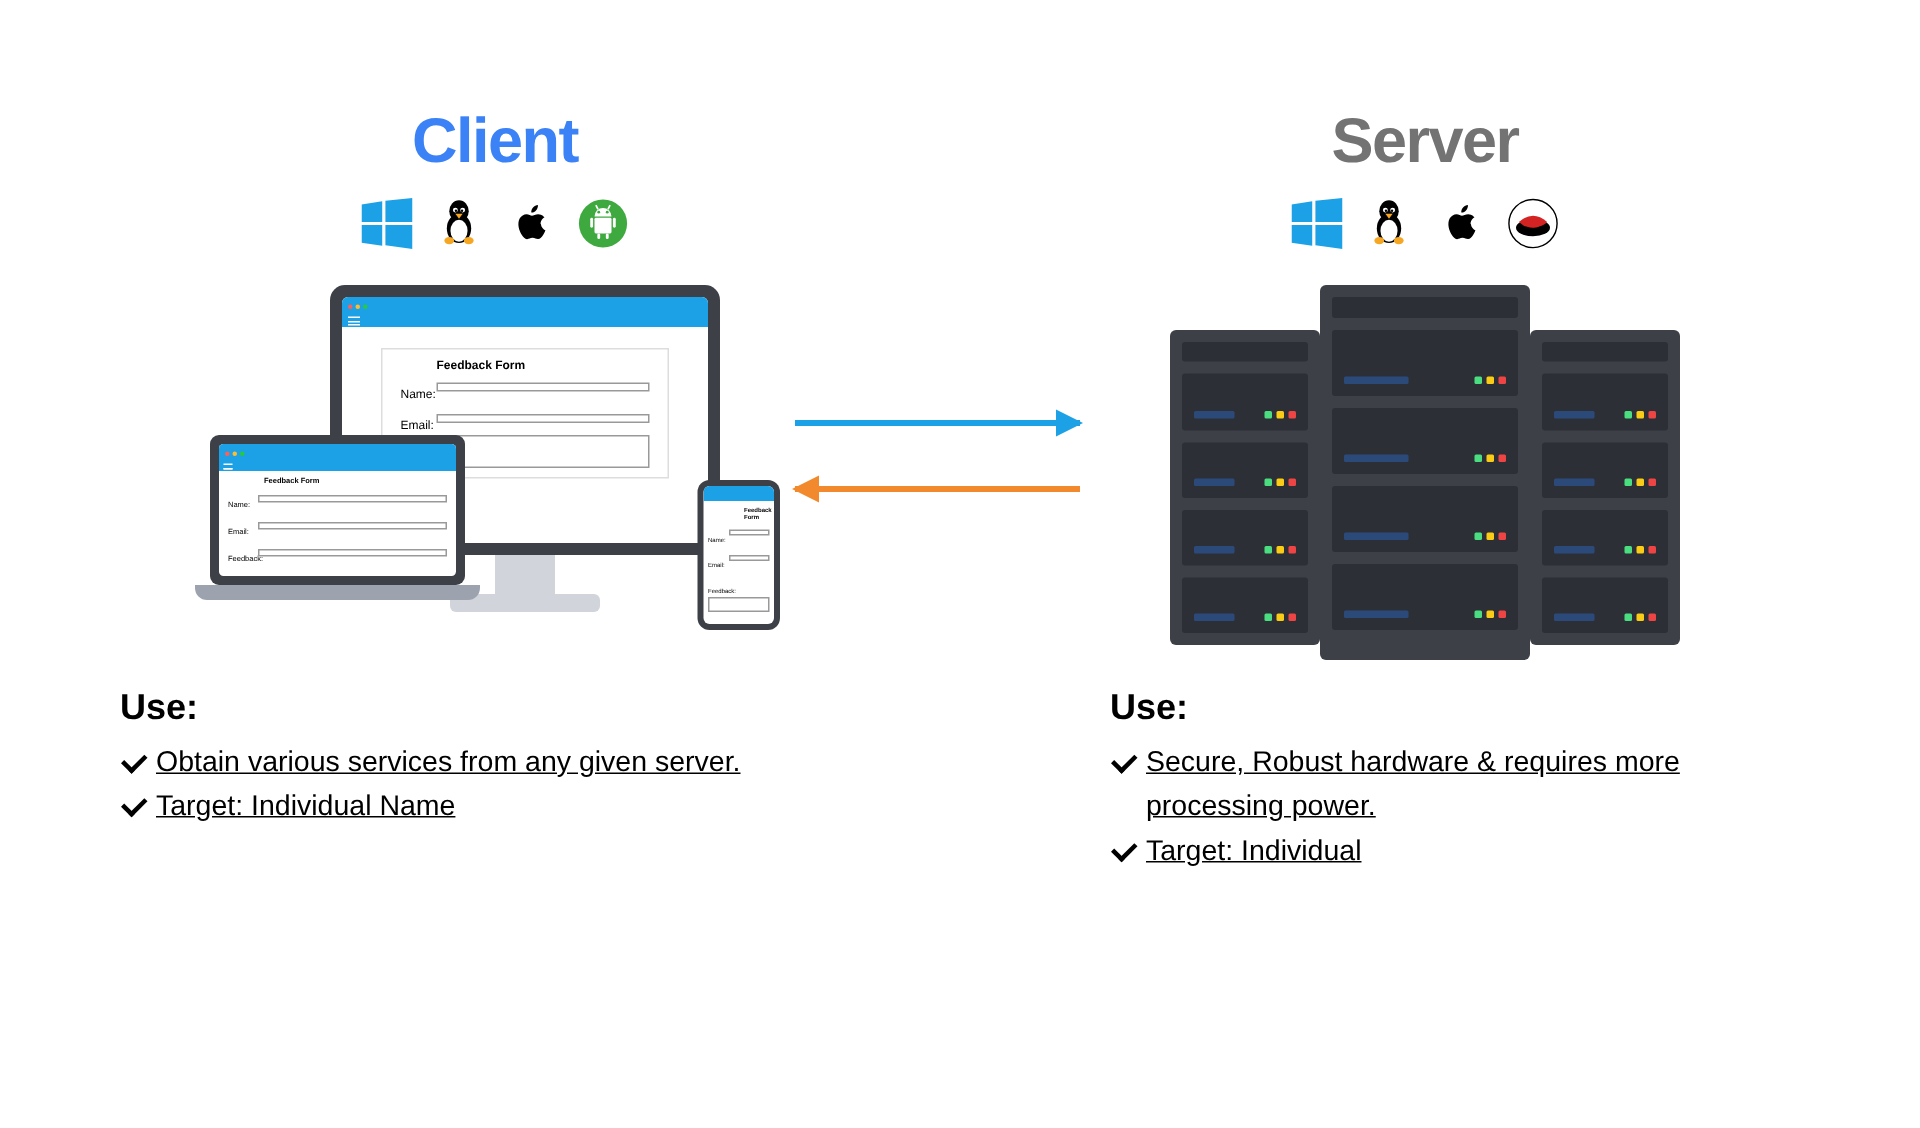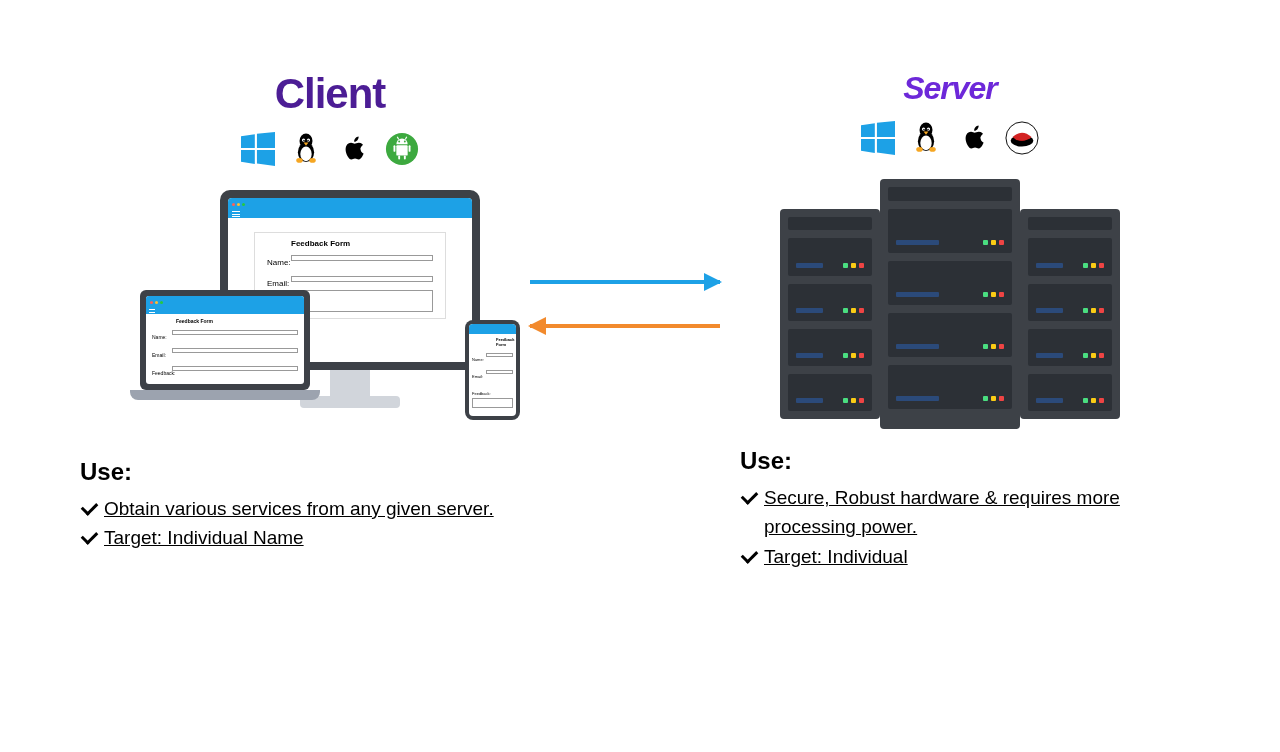--- a/index.html
+++ b/index.html
@@ -19,31 +19,30 @@
   }
   .column {
     width: 500px;
     display: flex;
     flex-direction: column;
     align-items: center;
   }
   .title-client {
     font-size: 42px;
     font-weight: 800;
-    color: #4c1d95;
+    color: #3b82f6;
     letter-spacing: -1px;
     font-family: 'Arial Black', Arial, sans-serif;
   }
   .title-server {
-    font-size: 32px;
+    font-size: 42px;
     font-weight: 800;
-    color: #6d28d9;
+    color: #737373;
     letter-spacing: -1px;
     font-family: 'Arial Black', Arial, sans-serif;
-    font-style: italic;
   }
   .os-row {
     display: flex;
     gap: 14px;
     align-items: center;
     margin-top: 14px;
     margin-bottom: 24px;
   }
   .os-icon { width: 34px; height: 34px; display: flex; align-items: center; justify-content: center; }
 

